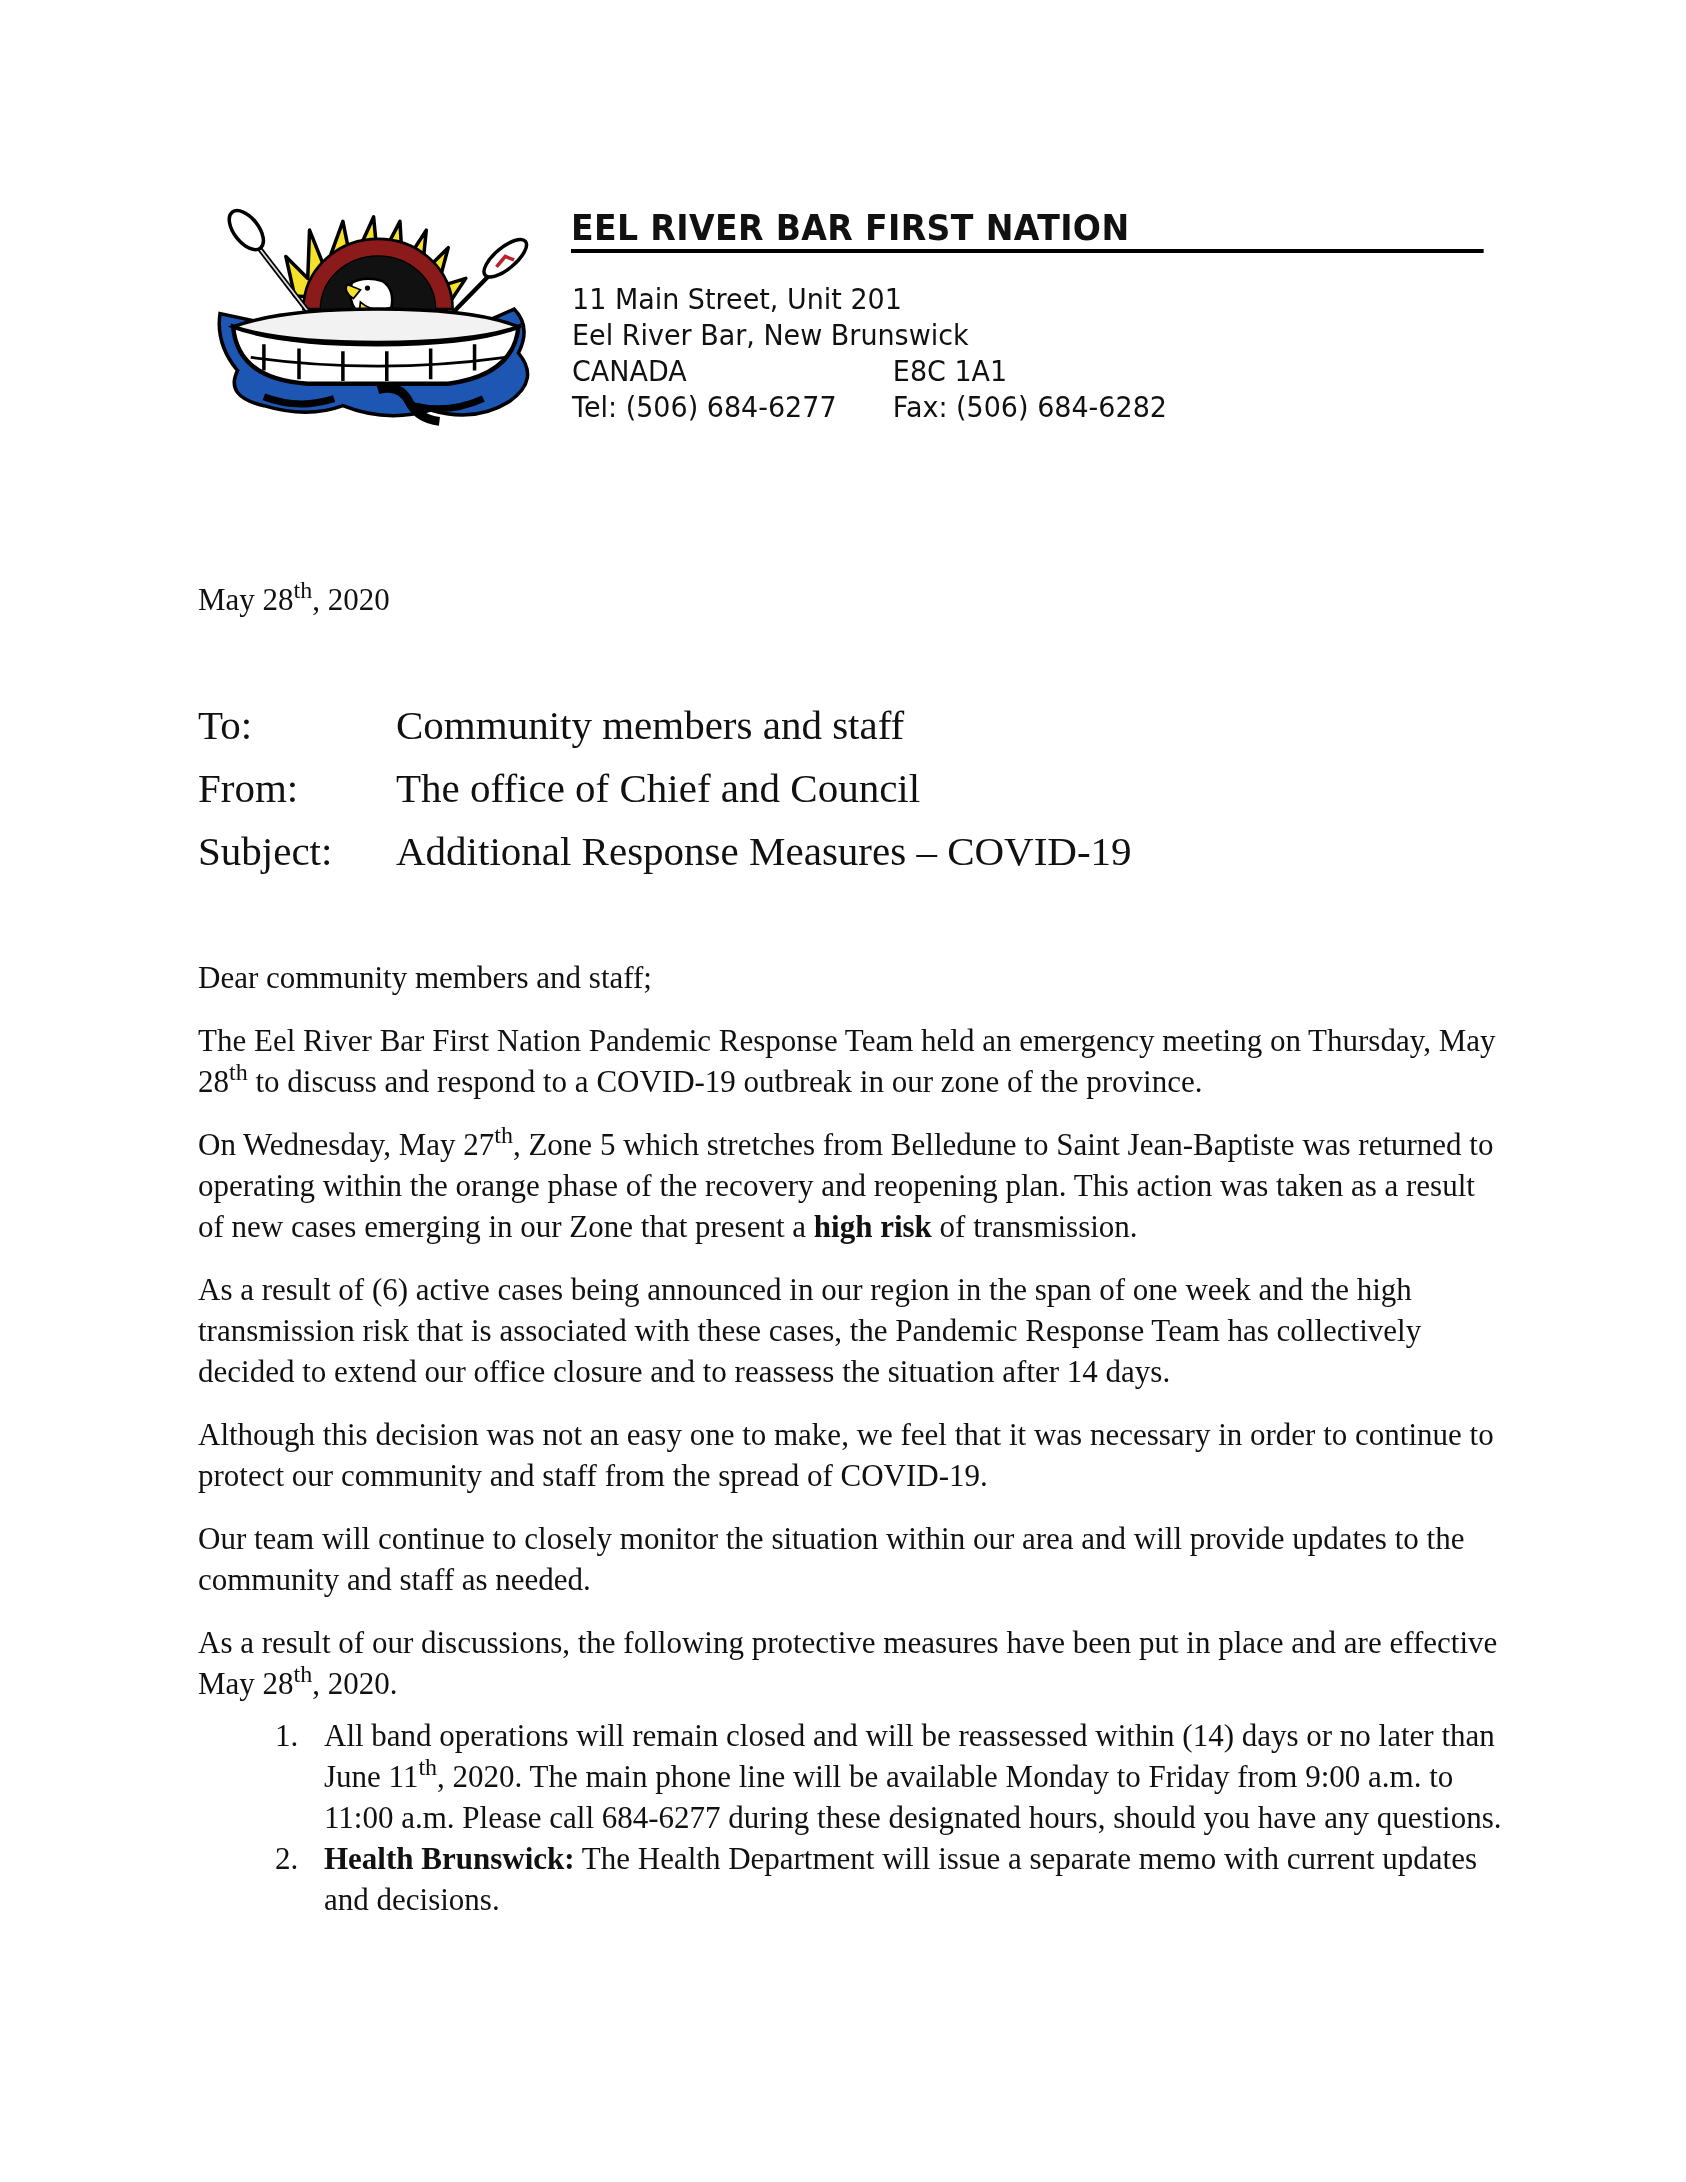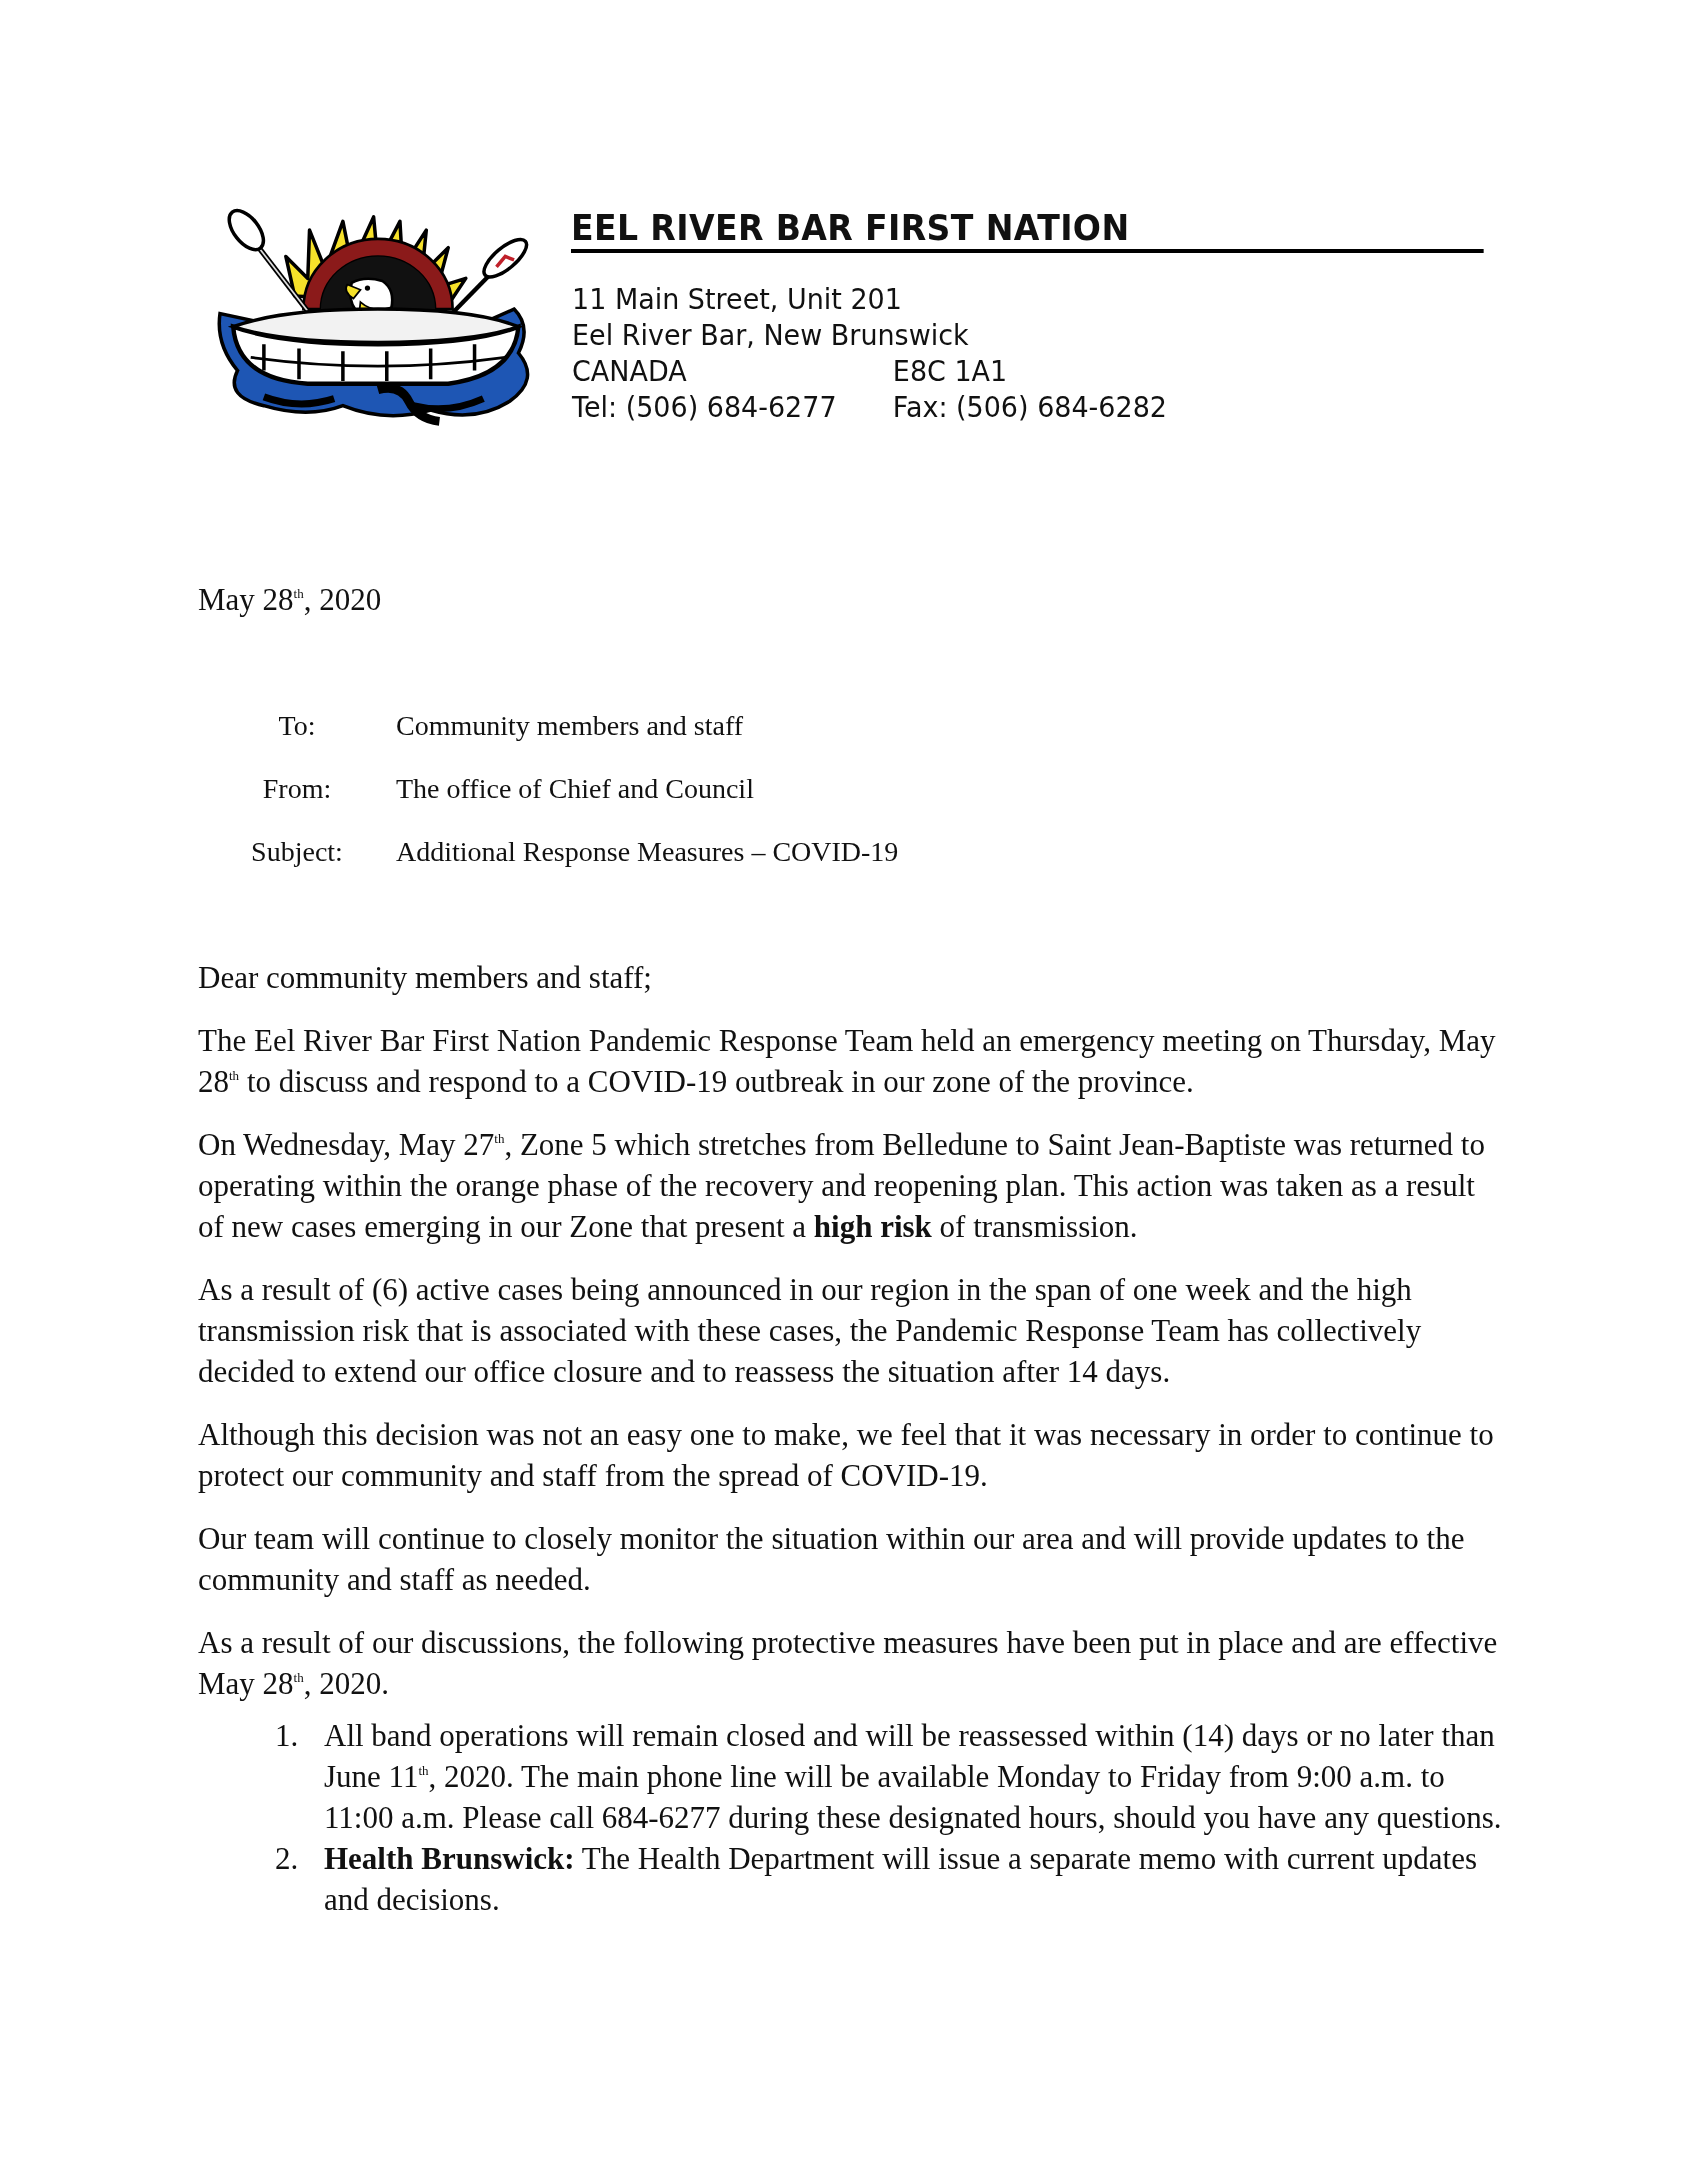--- a/index.html
+++ b/index.html
@@ -14,24 +14,24 @@
     border-bottom: 4.4px solid #000; padding-bottom: 0px; transform: scaleX(0.92); transform-origin: left;
     width: 992px;
   }
   #address { position: absolute; left: 572px; top: 281px; font-family: "DejaVu Sans", "Liberation Sans", sans-serif;
     font-size: 29px; line-height: 36px; transform: scaleX(0.93); transform-origin: left; }
   .addr-row { display: flex; white-space: pre; }
   .addr-col1 { width: 345px; }
 
   .doc-text { position: absolute; left: 198px; font-family: "Liberation Serif", "DejaVu Serif", serif;
     font-size: 31px; line-height: 41px; color: #111; }
-  sup { font-size: 13px; line-height: 0; vertical-align: 12.3px; }
+  sup { font-size: 24px; line-height: 0; vertical-align: 12.3px; }
 
   #date { top: 579px; }
-  .memo-row { position: absolute; left: 198px; font-family: "Liberation Serif", "DejaVu Serif", serif; font-size: 28px; line-height: 41px; text-align: center; }
+  .memo-row { position: absolute; left: 198px; font-family: "Liberation Serif", "DejaVu Serif", serif; font-size: 41px; line-height: 41px; }
   .memo-label { display: inline-block; width: 198px; }
   #row-to { top: 705px; }
   #row-from { top: 768px; }
   #row-subject { top: 831px; }
 
   #body { position: absolute; left: 198px; top: 957px; width: 1308px;
     font-family: "Liberation Serif", "DejaVu Serif", serif; font-size: 31px; line-height: 41px; }
   #body p { margin: 0 0 22px 0; }
   .ul-bold { font-weight: bold; text-decoration-thickness: 2.6px; }
 

